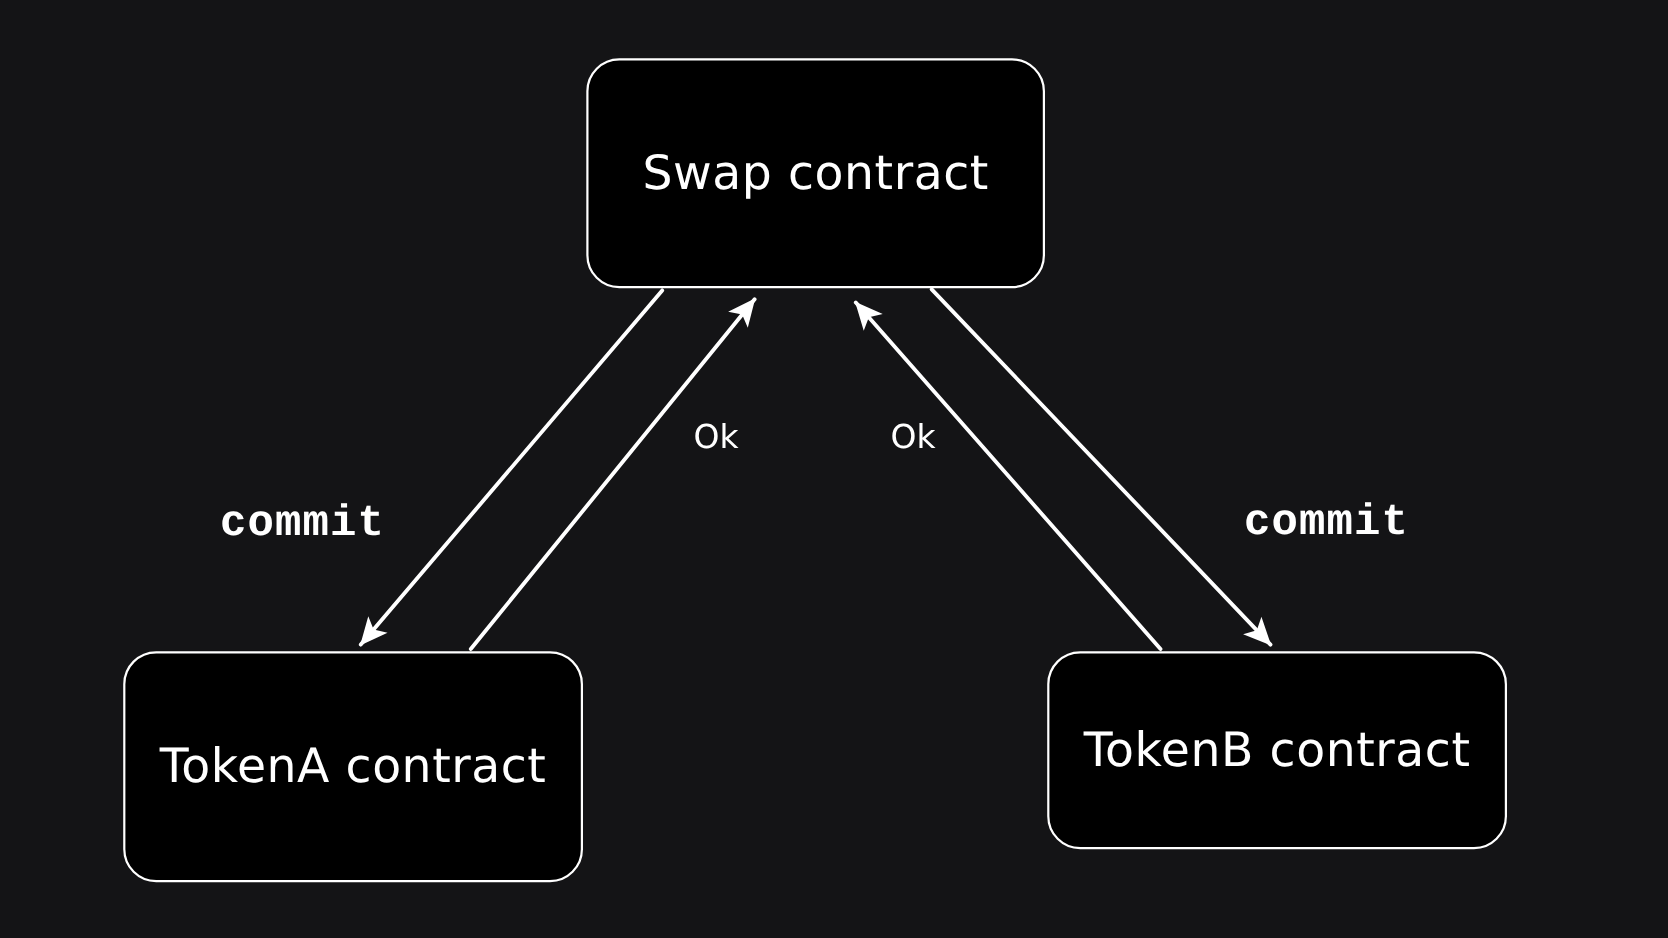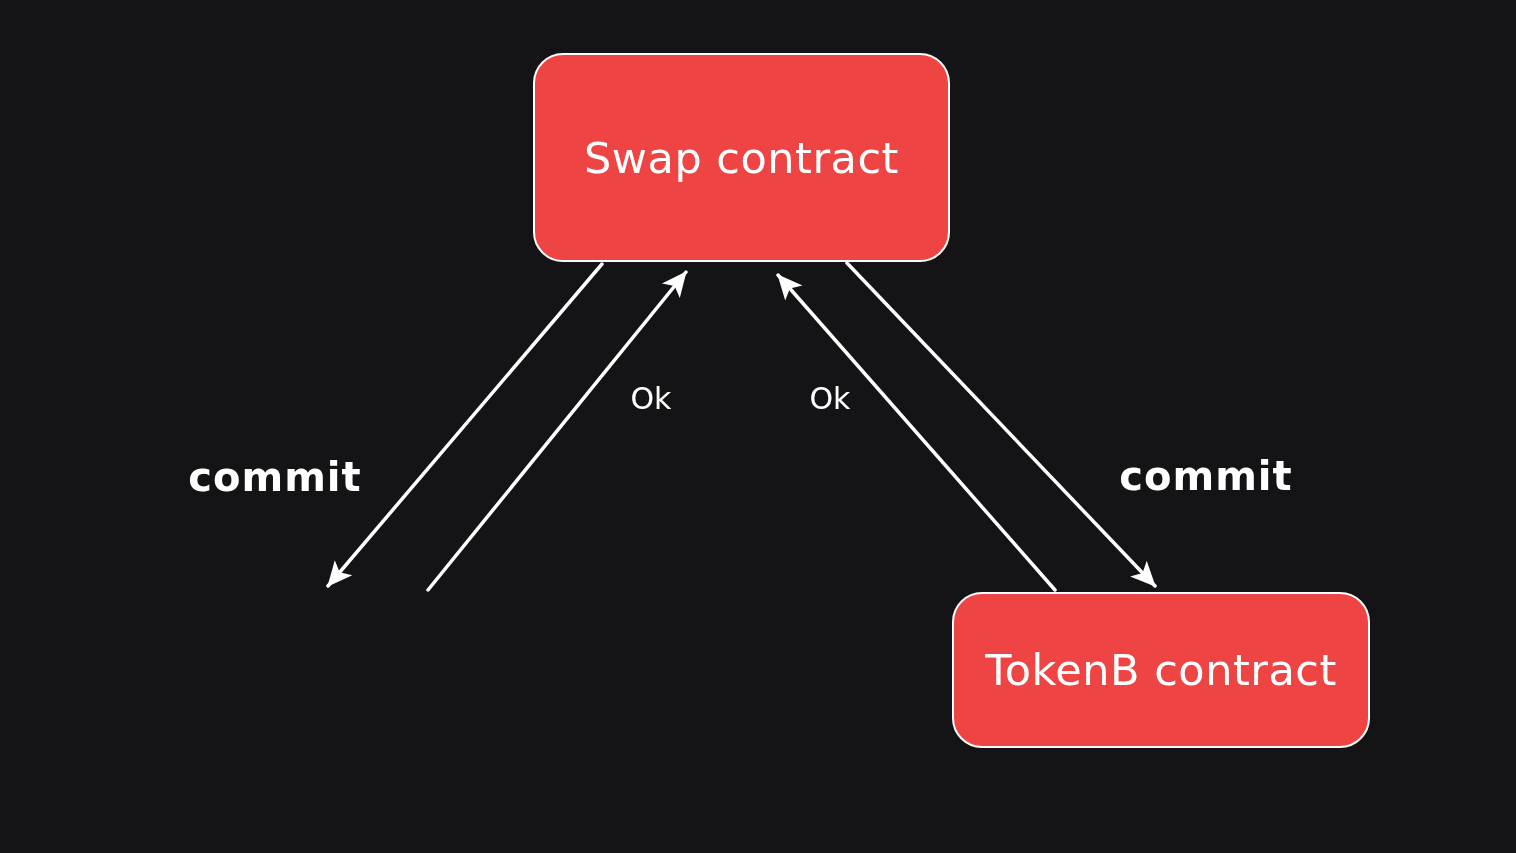--- a/index.html
+++ b/index.html
@@ -23,45 +23,46 @@
     height: 853px;
   }
   .edge-line {
     stroke: #ffffff;
     stroke-width: 3.5;
     stroke-linecap: round;
     fill: none;
   }
   .node {
     position: absolute;
-    background: #ef4444;
+    background: #000000;
     border: 2.5px solid #ffffff;
     border-radius: 30px;
     display: flex;
     align-items: center;
     justify-content: center;
     color: #ffffff;
     font-size: 43px;
     letter-spacing: 0.5px;
     box-sizing: border-box;
     white-space: nowrap;
   }
   .node-swap   { left: 533px; top: 53px;  width: 417px; height: 209px; }
   .node-tokena { left: 112px; top: 592px; width: 418px; height: 210px; }
-  .node-tokenb { left: 952px; top: 592px; width: 418px; height: 156px; }
+  .node-tokenb { left: 952px; top: 592px; width: 418px; height: 180px; }
   .edge-label {
     position: absolute;
     transform: translate(-50%, -50%);
     color: #ffffff;
     white-space: nowrap;
   }
   .edge-label.bold {
     font-weight: bold;
     font-size: 40px;
     letter-spacing: 1px;
+    font-family: Liberation Mono, monospace;
   }
   .edge-label.normal {
     font-weight: normal;
     font-size: 30px;
   }
   .label-commit-left  { left: 275px;  top: 477px; }
   .label-ok-left      { left: 651px;  top: 398px; }
   .label-ok-right     { left: 830px;  top: 398px; }
   .label-commit-right { left: 1206px; top: 476px; }
 </style>
@@ -79,20 +80,23 @@
     <path class="edge-line" d="M602,264 L328,586" marker-end="url(#arrowhead)"></path>
     <path class="edge-line" d="M428,590 L686,272" marker-end="url(#arrowhead)"></path>
     <path class="edge-line" d="M1055,590 L778,275" marker-end="url(#arrowhead)"></path>
     <path class="edge-line" d="M847,263 L1155,586" marker-end="url(#arrowhead)"></path>
   </svg>
 
   <div class="node node-swap">
     <span>Swap contract</span>
   </div>
 
+  <div class="node node-tokena">
+    <span>TokenA contract</span>
+  </div>
 
   <div class="node node-tokenb">
     <span>TokenB contract</span>
   </div>
 
   <div class="edge-label bold label-commit-left">commit</div>
 
   <div class="edge-label normal label-ok-left">Ok</div>
 
   <div class="edge-label normal label-ok-right">Ok</div>

